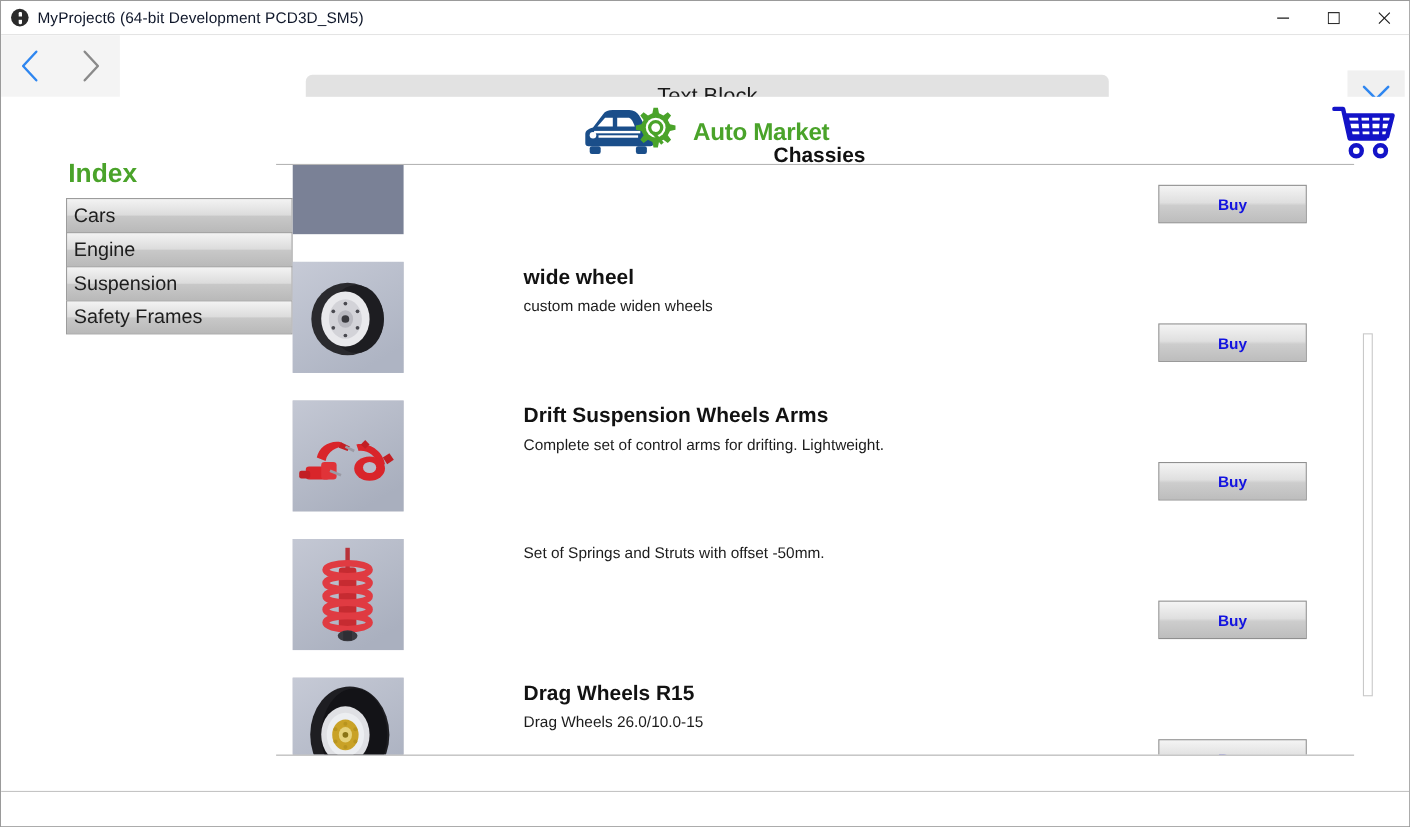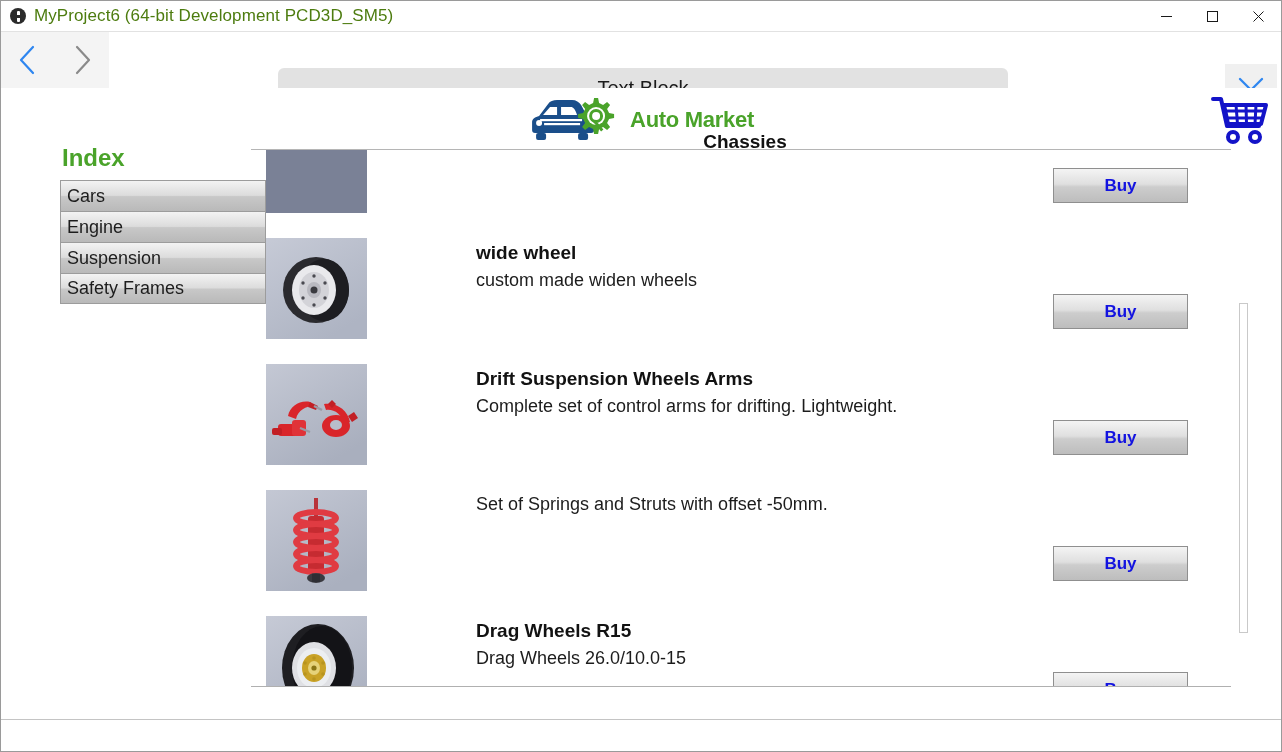--- a/index.html
+++ b/index.html
@@ -37,21 +37,21 @@
     content: ""; position: absolute;
     left: 6.5px; top: 2.5px; width: 3px; height: 11px;
     background: #ffffff; border-radius: 1px;
   }
   #app-icon::after {
     content: ""; position: absolute;
     left: 2.5px; top: 6.5px; width: 11px; height: 3px;
     background: #2b2b2b;
   }
   #title-text {
-    font-size: 17px; color: #4d7c0f;
+    font-size: 14px; color: #0f172a;
     letter-spacing: 0.1px; white-space: nowrap;
   }
   #window-controls { margin-left: auto; display: flex; height: 31px; }
   .win-btn {
     width: 46px; height: 31px;
     display: flex; align-items: center; justify-content: center;
     background: transparent; border: none; cursor: pointer;
   }
   .win-glyph { display: block; }
 
@@ -178,27 +178,27 @@
     position: absolute; left: 15px; top: 8px;
     width: 101px; height: 101px;
     background: #b8bcc8;
     overflow: hidden;
   }
   .product-info { position: absolute; left: 225px; top: 12px; width: 560px; }
   .product-title {
     font-size: 19px; font-weight: bold; color: #121212;
     margin-bottom: 6px;
   }
-  .product-desc { font-size: 18px; color: #1c1c1c; }
+  .product-desc { font-size: 14px; color: #1c1c1c; }
   .buy-button {
     position: absolute; right: 43px; top: 64px;
     width: 135px; height: 35px;
     background: linear-gradient(to bottom, #f4f4f4 0%, #dfdfdf 46%, #cdcdcd 54%, #bdbdbd 100%);
     border: 1px solid #8f8f8f;
-    color: #1313e0; font-size: 17px; font-weight: bold;
+    color: #1313e0; font-size: 14px; font-weight: bold;
     cursor: pointer;
     font-family: "Liberation Sans", sans-serif;
   }
 
   
   #list-scrollbar {
     position: absolute; left: 1238px; top: 215px;
     width: 9px; height: 330px;
     background: #ffffff;
     border: 1px solid #c9c9c9;

